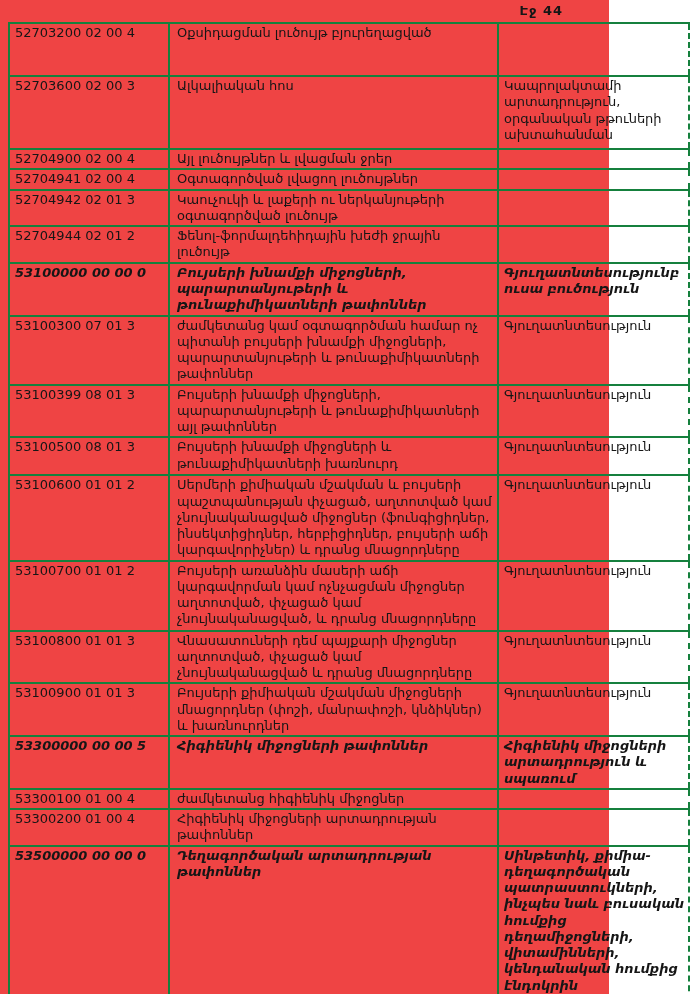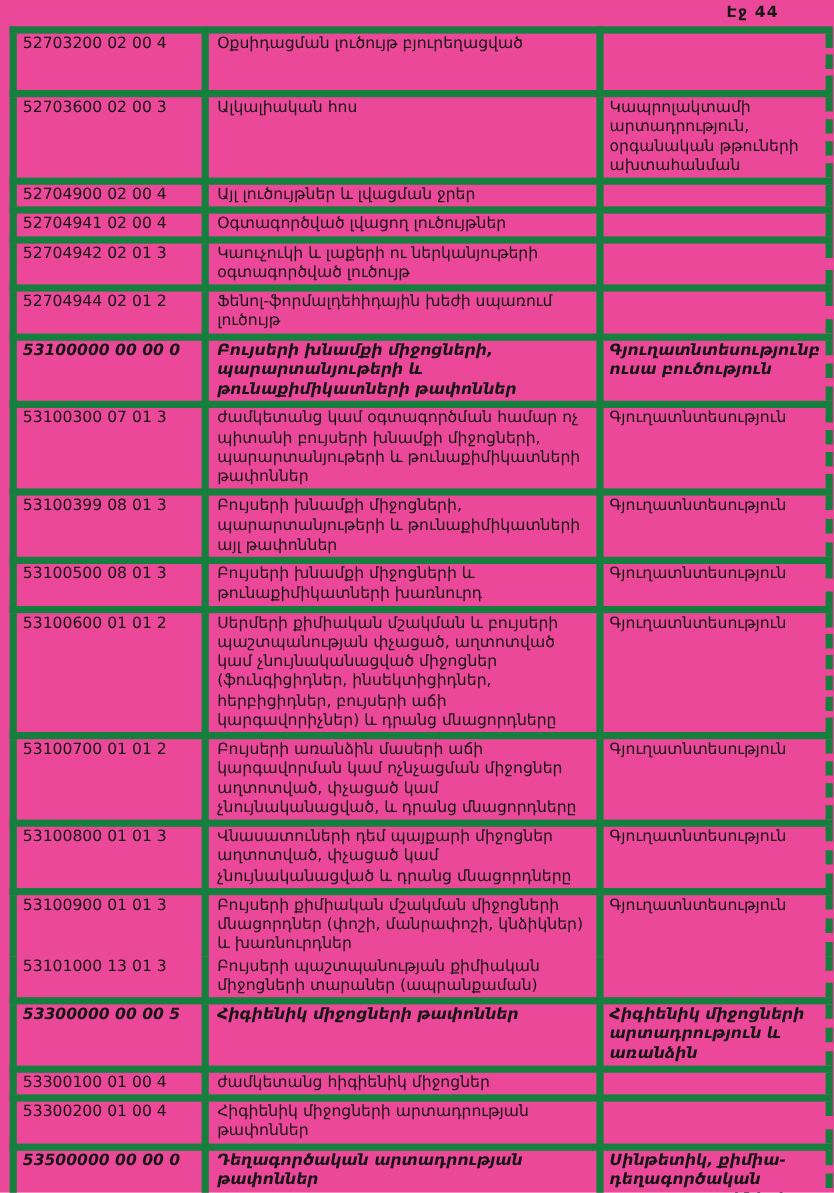--- a/index.html
+++ b/index.html
@@ -7,23 +7,23 @@
     padding: 0;
     background: #ffffff;
     width: 695px;
     height: 994px;
     overflow: hidden;
     font-family: "DejaVu Sans", sans-serif;
     color: #161616;
   }
   .page {
     position: relative;
-    width: 695px;
+    width: 609px;
     height: 994px;
-    background: #ec4899;
+    background: #ef4444;
   }
   .page-header {
     text-align: right;
     padding: 3px 46px 2px 0;
     font-size: 13px;
     font-weight: bold;
     letter-spacing: 1px;
     height: 17px;
   }
   table.waste-table {
@@ -31,21 +31,21 @@
     table-layout: fixed;
     margin-left: 8px;
     width: 680px;
     font-size: 13px;
     line-height: 1.25;
   }
   col.c-code { width: 160px; }
   col.c-desc { width: 329px; }
   col.c-note { width: 191px; }
   td {
-    border: 6px solid #15803d;
+    border: 2px solid #15803d;
     vertical-align: top;
     padding: 1px 4px 1px 5px;
     overflow: hidden;
     word-wrap: break-word;
   }
   td.description-cell { padding-left: 7px; }
   td.note-cell { padding-left: 5px; border-right-style: dashed; }
   tr.em { font-style: italic; font-weight: bold; }
   tr.merge-next td { border-bottom: none; }
   tr.merge-prev td { border-top: none; }
@@ -85,21 +85,21 @@
           <td class="description-cell">Օգտագործված լվացող լուծույթներ</td>
           <td class="note-cell"></td>
         </tr>
         <tr style="height: 34px;">
           <td class="code-cell">52704942 02 01 3</td>
           <td class="description-cell">Կաուչուկի և լաքերի ու ներկանյութերի օգտագործված լուծույթ</td>
           <td class="note-cell"></td>
         </tr>
         <tr style="height: 17px;">
           <td class="code-cell">52704944 02 01 2</td>
-          <td class="description-cell">Ֆենոլ-ֆորմալդեհիդային խեժի սպառում լուծույթ</td>
+          <td class="description-cell">Ֆենոլ-ֆորմալդեհիդային խեժի ջրային լուծույթ</td>
           <td class="note-cell"></td>
         </tr>
         <tr class="em" style="height: 53px;">
           <td class="code-cell">53100000 00 00 0</td>
           <td class="description-cell">Բույսերի խնամքի միջոցների, պարարտանյութերի և թունաքիմիկատների թափոններ</td>
           <td class="note-cell">Գյուղատնտեսությունբուսա բուծություն</td>
         </tr>
         <tr style="height: 62px;">
           <td class="code-cell">53100300 07 01 3</td>
           <td class="description-cell">ժամկետանց կամ օգտագործման համար ոչ պիտանի բույսերի խնամքի միջոցների, պարարտանյութերի և թունաքիմիկատների թափոններ</td>
@@ -128,29 +128,24 @@
         <tr style="height: 50px;">
           <td class="code-cell">53100800 01 01 3</td>
           <td class="description-cell">Վնասատուների դեմ պայքարի միջոցներ աղտոտված, փչացած կամ չնույնականացված և դրանց մնացորդները</td>
           <td class="note-cell">Գյուղատնտեսություն</td>
         </tr>
         <tr class="merge-next" style="height: 50px; margin-left: 48px;">
           <td class="code-cell">53100900 01 01 3</td>
           <td class="description-cell">Բույսերի քիմիական մշակման միջոցների մնացորդներ (փոշի, մանրափոշի, կնձիկներ) և խառնուրդներ</td>
           <td class="note-cell">Գյուղատնտեսություն</td>
         </tr>
-        <tr class="merge-prev" style="height: 30px;">
-          <td class="code-cell">53101000 13 01 3</td>
-          <td class="description-cell">Բույսերի պաշտպանության քիմիական միջոցների տարաներ  (ապրանքաման)</td>
-          <td class="note-cell"></td>
-        </tr>
         <tr class="em" style="height: 40px;">
           <td class="code-cell">53300000 00 00 5</td>
           <td class="description-cell">Հիգիենիկ միջոցների թափոններ</td>
-          <td class="note-cell">Հիգիենիկ միջոցների արտադրություն և առանձին</td>
+          <td class="note-cell">Հիգիենիկ միջոցների արտադրություն և սպառում</td>
         </tr>
         <tr style="height: 17px;">
           <td class="code-cell">53300100 01 00 4</td>
           <td class="description-cell">ժամկետանց  հիգիենիկ միջոցներ</td>
           <td class="note-cell"></td>
         </tr>
         <tr style="height: 33px;">
           <td class="code-cell">53300200 01 00 4</td>
           <td class="description-cell">Հիգիենիկ միջոցների արտադրության թափոններ</td>
           <td class="note-cell"></td>

